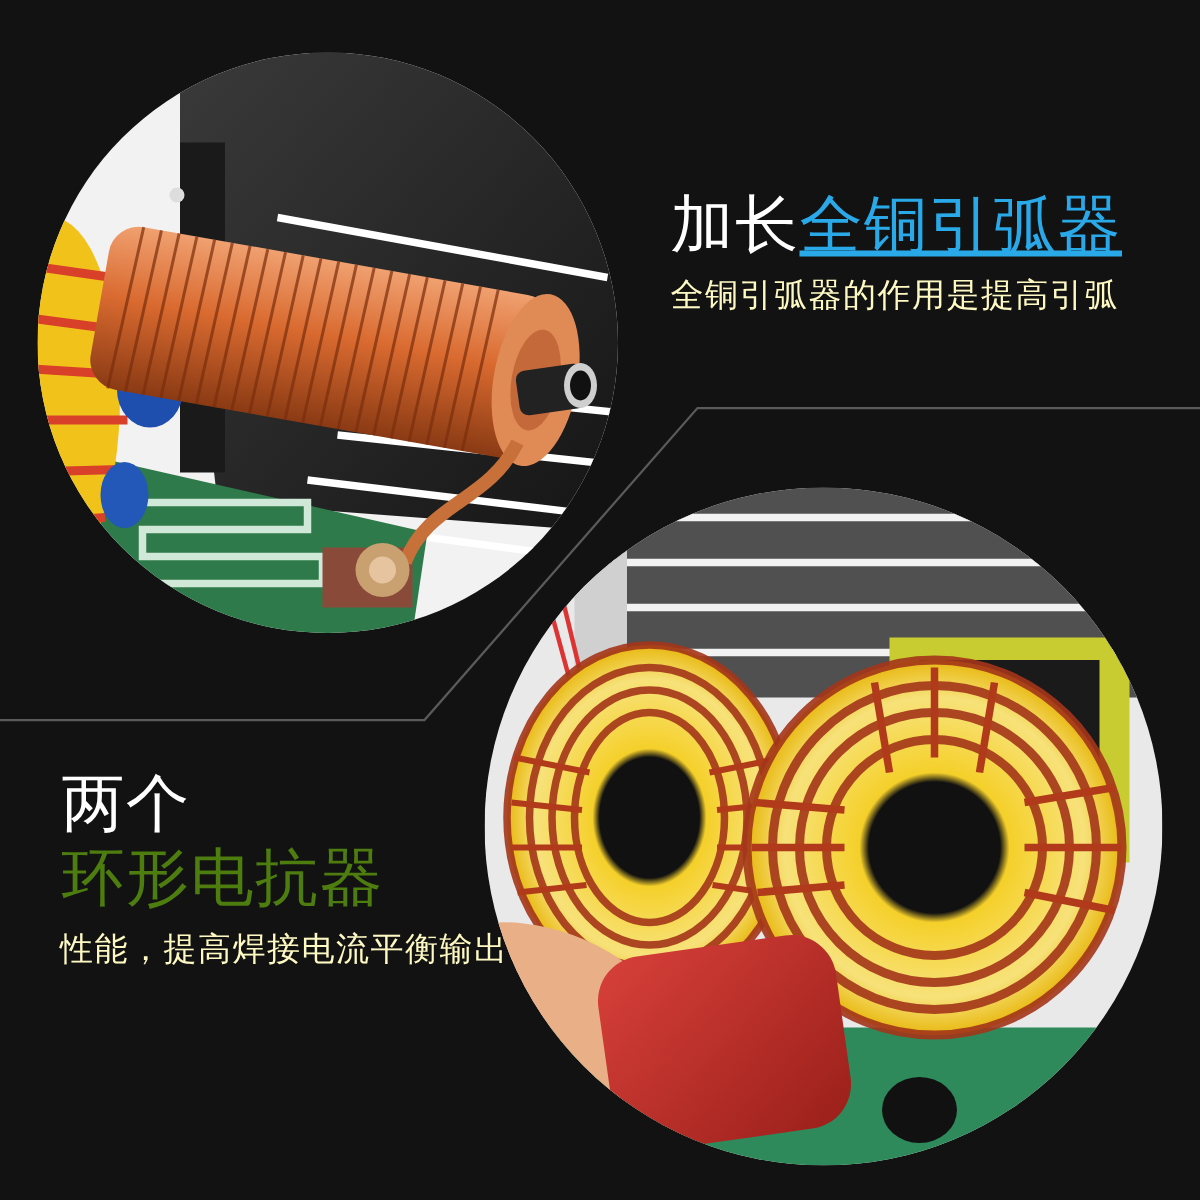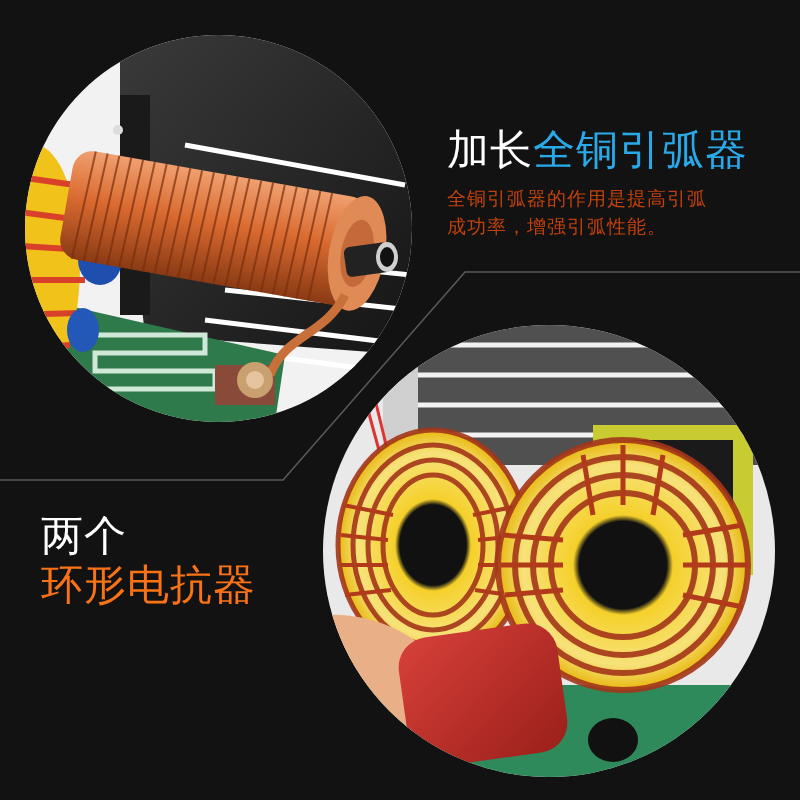--- a/index.html
+++ b/index.html
@@ -2,22 +2,22 @@
 <html><head>
 <meta charset="utf-8">
 <style>
   html,body{margin:0;padding:0;}
   body{width:800px;height:800px;background:#121212;position:relative;overflow:hidden;font-family:"DejaVu Sans","Liberation Sans",sans-serif;}
   .divider{position:absolute;left:0;top:0;width:800px;height:800px;pointer-events:none;}
   .circle{position:absolute;border-radius:50%;overflow:hidden;}
   #c1{left:25px;top:35px;width:387px;height:387px;background:#1c1c1c;}
   #c2{left:323px;top:325px;width:452px;height:452px;background:#2a2a2a;}
   .title{position:absolute;font-size:42px;line-height:46px;letter-spacing:1px;color:#ffffff;white-space:nowrap;}
-  .title .hl{color:#2aa9e9;}
-  .desc{position:absolute;font-size:19px;line-height:28px;color:#c2410c;letter-spacing:1px;}
+  .title .hl{color:#2aa9e9;text-decoration:underline;}
+  .desc{position:absolute;font-size:22px;line-height:28px;color:#fef9c3;letter-spacing:1px;}
   .desc div{white-space:nowrap;}
 </style>
 </head>
 <body>
 
 <svg class="divider" viewBox="0 0 800 800">
   <polyline points="0,480 283,480 465,272 800,272" fill="none" stroke="#5a5a5a" stroke-width="1.5"></polyline>
 </svg>
 
 <div class="circle" id="c1">
@@ -181,19 +181,19 @@
 
     <rect x="80" y="305" width="160" height="130" rx="30" fill="url(#capg)" transform="rotate(-8 160 370)"></rect>
   </svg>
 </div>
 
 <div class="title" style="left:447px;top:127px;">
   <span>加长</span><span class="hl">全铜引弧器</span>
 </div>
 <div class="desc" style="left:447px;top:184px;">
   <div>全铜引弧器的作用是提高引弧</div>
-  <div>成功率，增强引弧性能。</div>
 </div>
 
 <div class="title" style="left:41px;top:513px;">两个</div>
-<div class="title hl" style="left:41px;top:562px;color:#f97316;">环形电抗器</div>
+<div class="title hl" style="left:41px;top:562px;color:#4d7c0f;">环形电抗器</div>
 <div class="desc" style="left:40px;top:620px;">
+  <div>性能，提高焊接电流平衡输出</div>
 </div>
 
 </body></html>

